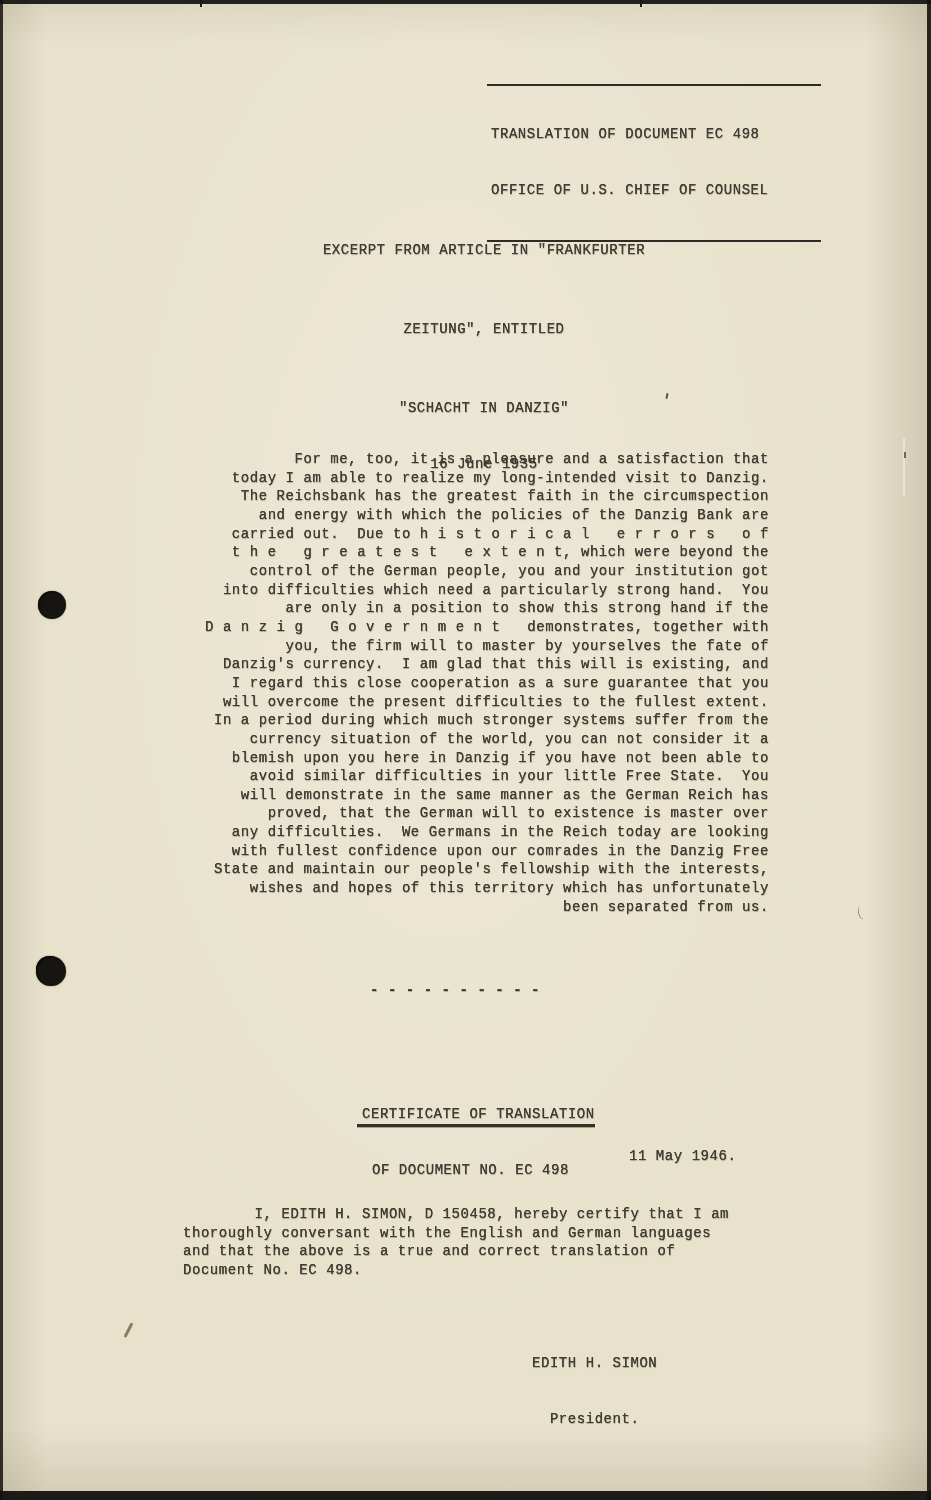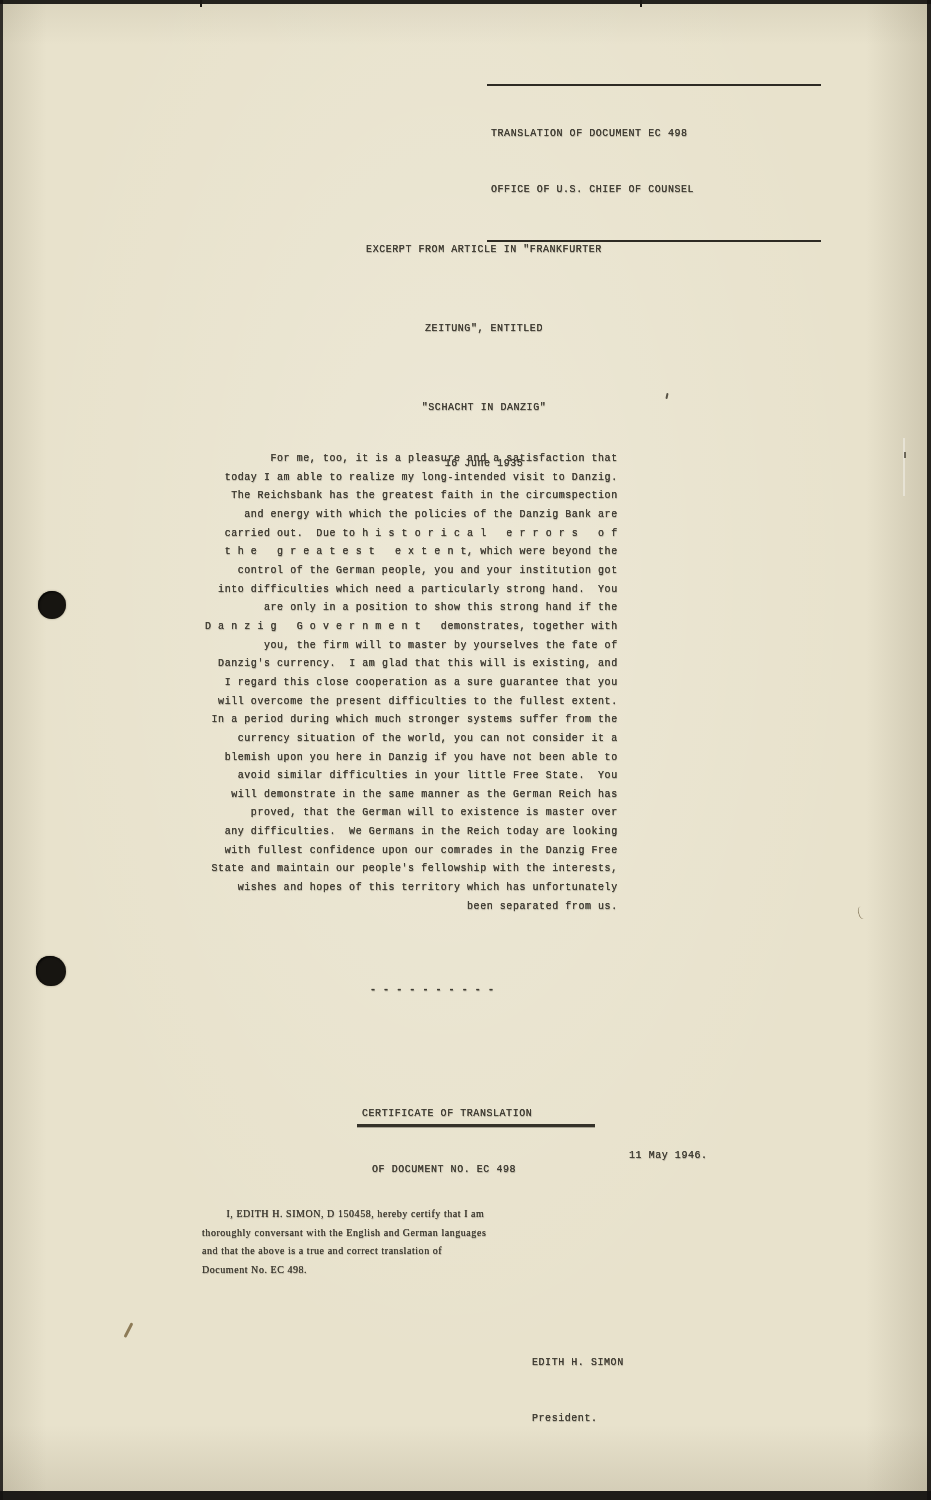--- a/index.html
+++ b/index.html
@@ -16,21 +16,21 @@
       linear-gradient(90deg, rgba(110,100,75,0.16), rgba(0,0,0,0) 5%, rgba(0,0,0,0) 93%, rgba(110,100,75,0.22)),
       linear-gradient(0deg, rgba(110,100,75,0.18), rgba(0,0,0,0) 5%),
       linear-gradient(180deg, rgba(110,100,75,0.10), rgba(0,0,0,0) 3%);
     font-family: "Liberation Mono", "DejaVu Sans Mono", monospace;
     color: #3f3c33;
   }
 
   .abs { position: absolute; }
 
   .type {
-    font-size: 10px;
+    font-size: 14px;
     line-height: 18.65px;
     letter-spacing: 0.55px;
     white-space: pre;
     text-shadow: 0 0 0.6px rgba(56,52,42,0.85), 0.4px 0.5px 0.8px rgba(56,52,42,0.35);
   }
 
   
   .edge { position: absolute; background: #141210; }
   .edge-top    { left: 0; top: 0; width: 931px; height: 4px; opacity: 0.92; }
   .edge-bottom { left: 0; bottom: 0; width: 931px; height: 9px; opacity: 0.95; }
@@ -62,22 +62,22 @@
   .salutation { left: 207px; top: 410px; }
   .body-par   { left: 205px; top: 450px; text-align: right; }
 
   .dashes { left: 370px; top: 981px; font-weight: bold; }
 
   .cert-heading { left: 362px; top: 1068px; }
   .cert-heading .indent { padding-left: 10px; }
   .cert-rule { left: 357px; top: 1124px; width: 238px; height: 2.5px; background: #353229; box-shadow: 0 1px 0 rgba(53,50,41,0.35); }
 
   .cert-date { left: 629px; top: 1147px; }
-  .cert-body { left: 202px; top: 1205px; font-family: Liberation Serif, serif; }
-  .signature { left: 532px; top: 1317px; }
+  .cert-body { left: 183px; top: 1205px; }
+  .signature { left: 532px; top: 1317px; text-align: center; }
 
   
   .pencil-slash { left: 127px; top: 1322px; width: 2.5px; height: 16px; background: #8d7b57; border-radius: 2px; transform: rotate(27deg); }
   .squiggle { left: 858px; top: 906px; width: 7px; height: 13px; border-left: 1.6px solid rgba(110,95,65,0.7); border-radius: 50%; transform: rotate(-14deg); }
   .crease { left: 903px; top: 438px; width: 2px; height: 58px; background: rgba(255,255,255,0.38); }
   .crease-dot { left: 904px; top: 452px; width: 2px; height: 6px; background: rgba(70,64,52,0.75); }
   .stray-mark { left: 666px; top: 393px; width: 2px; height: 6px; background: rgba(62,57,46,0.85); transform: rotate(12deg); border-radius: 1px; }
 </style>
 </head>
 <body>

